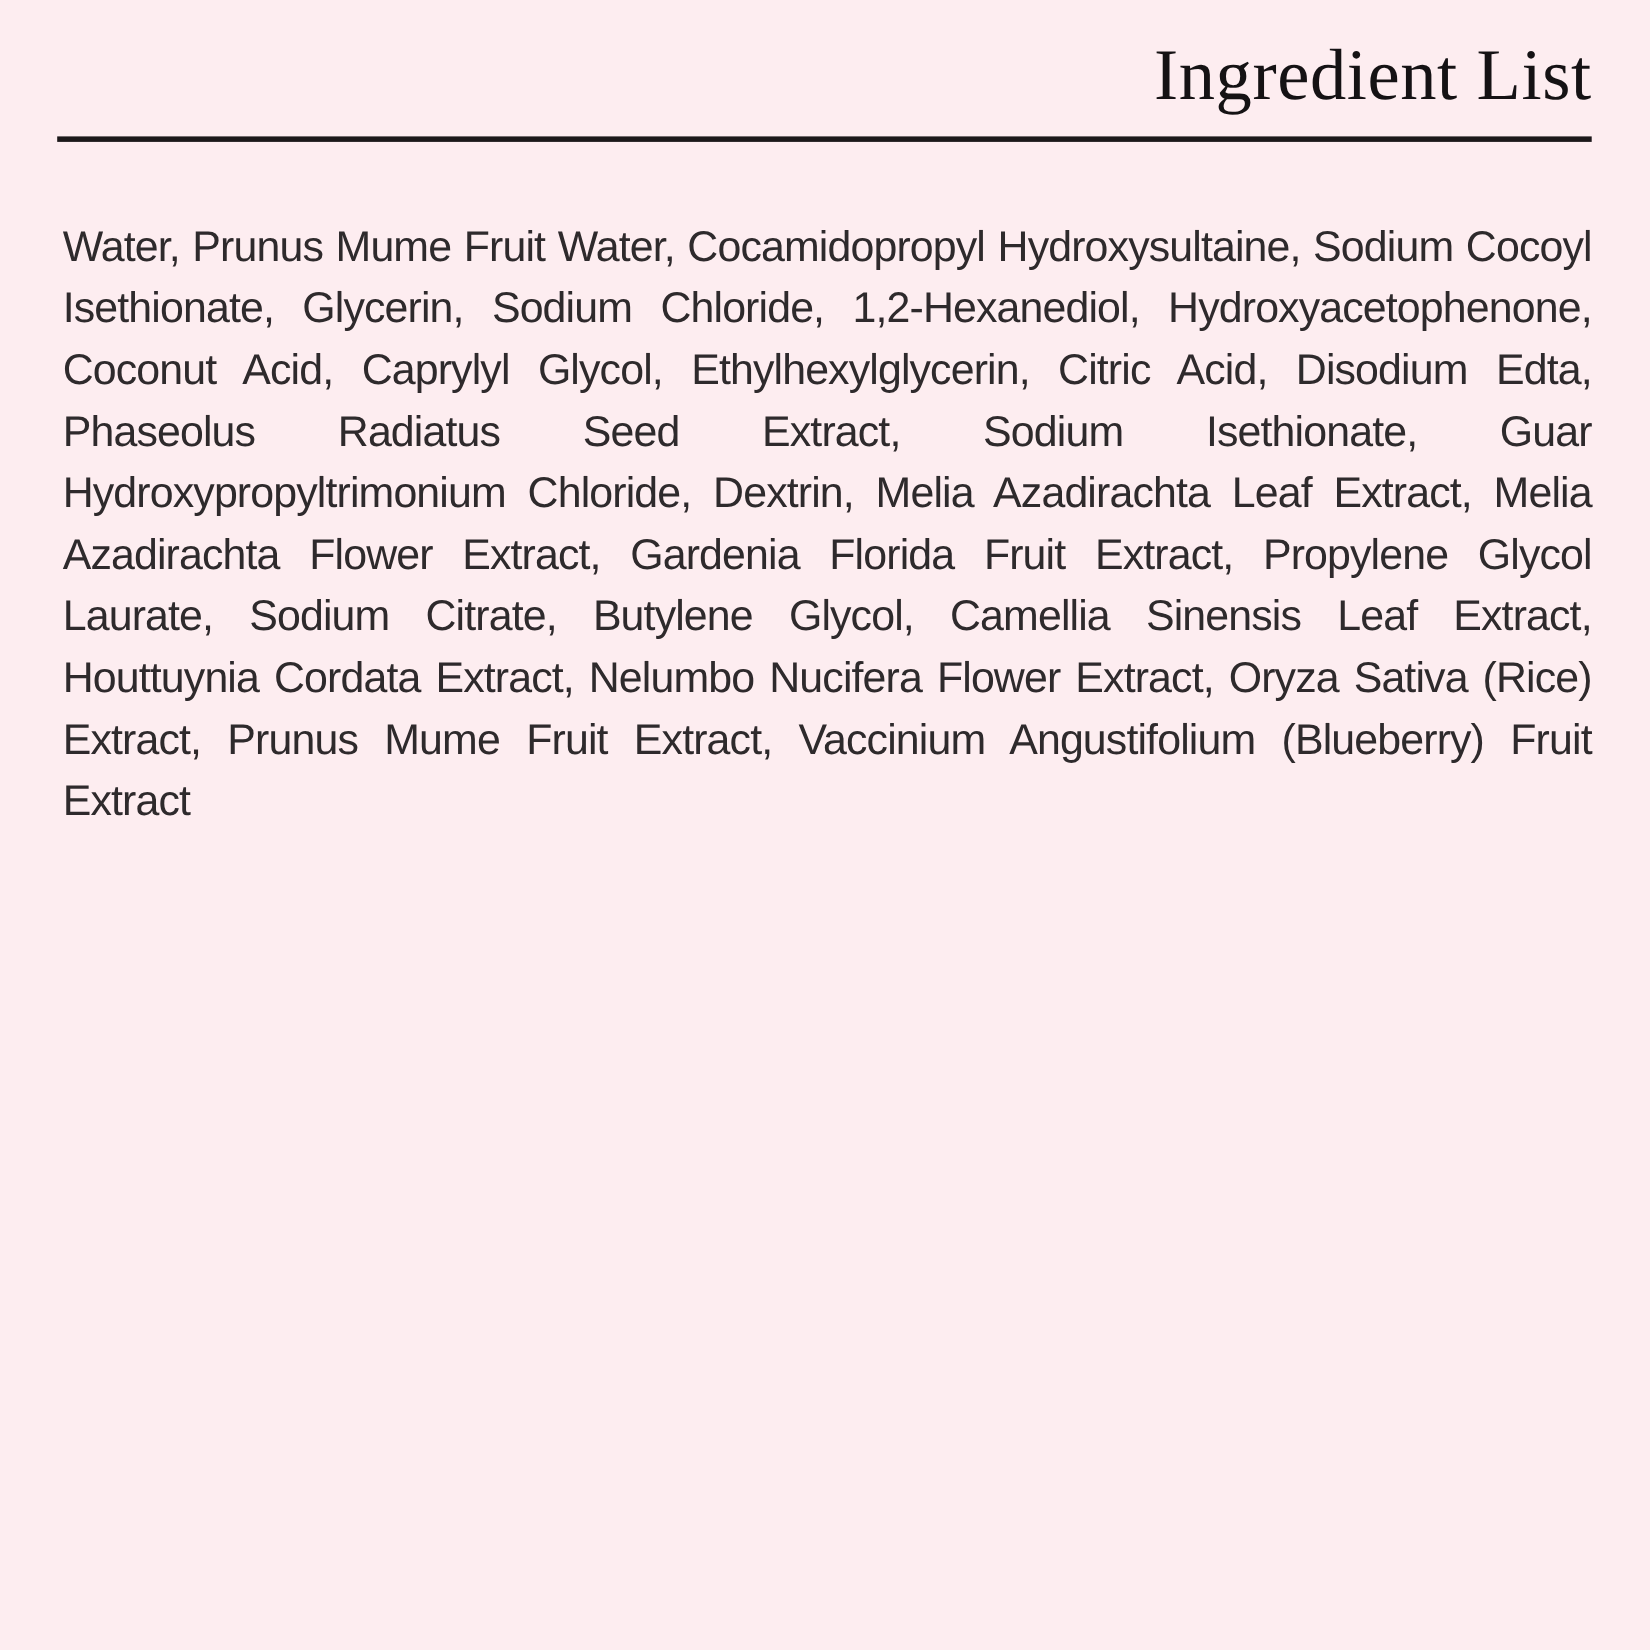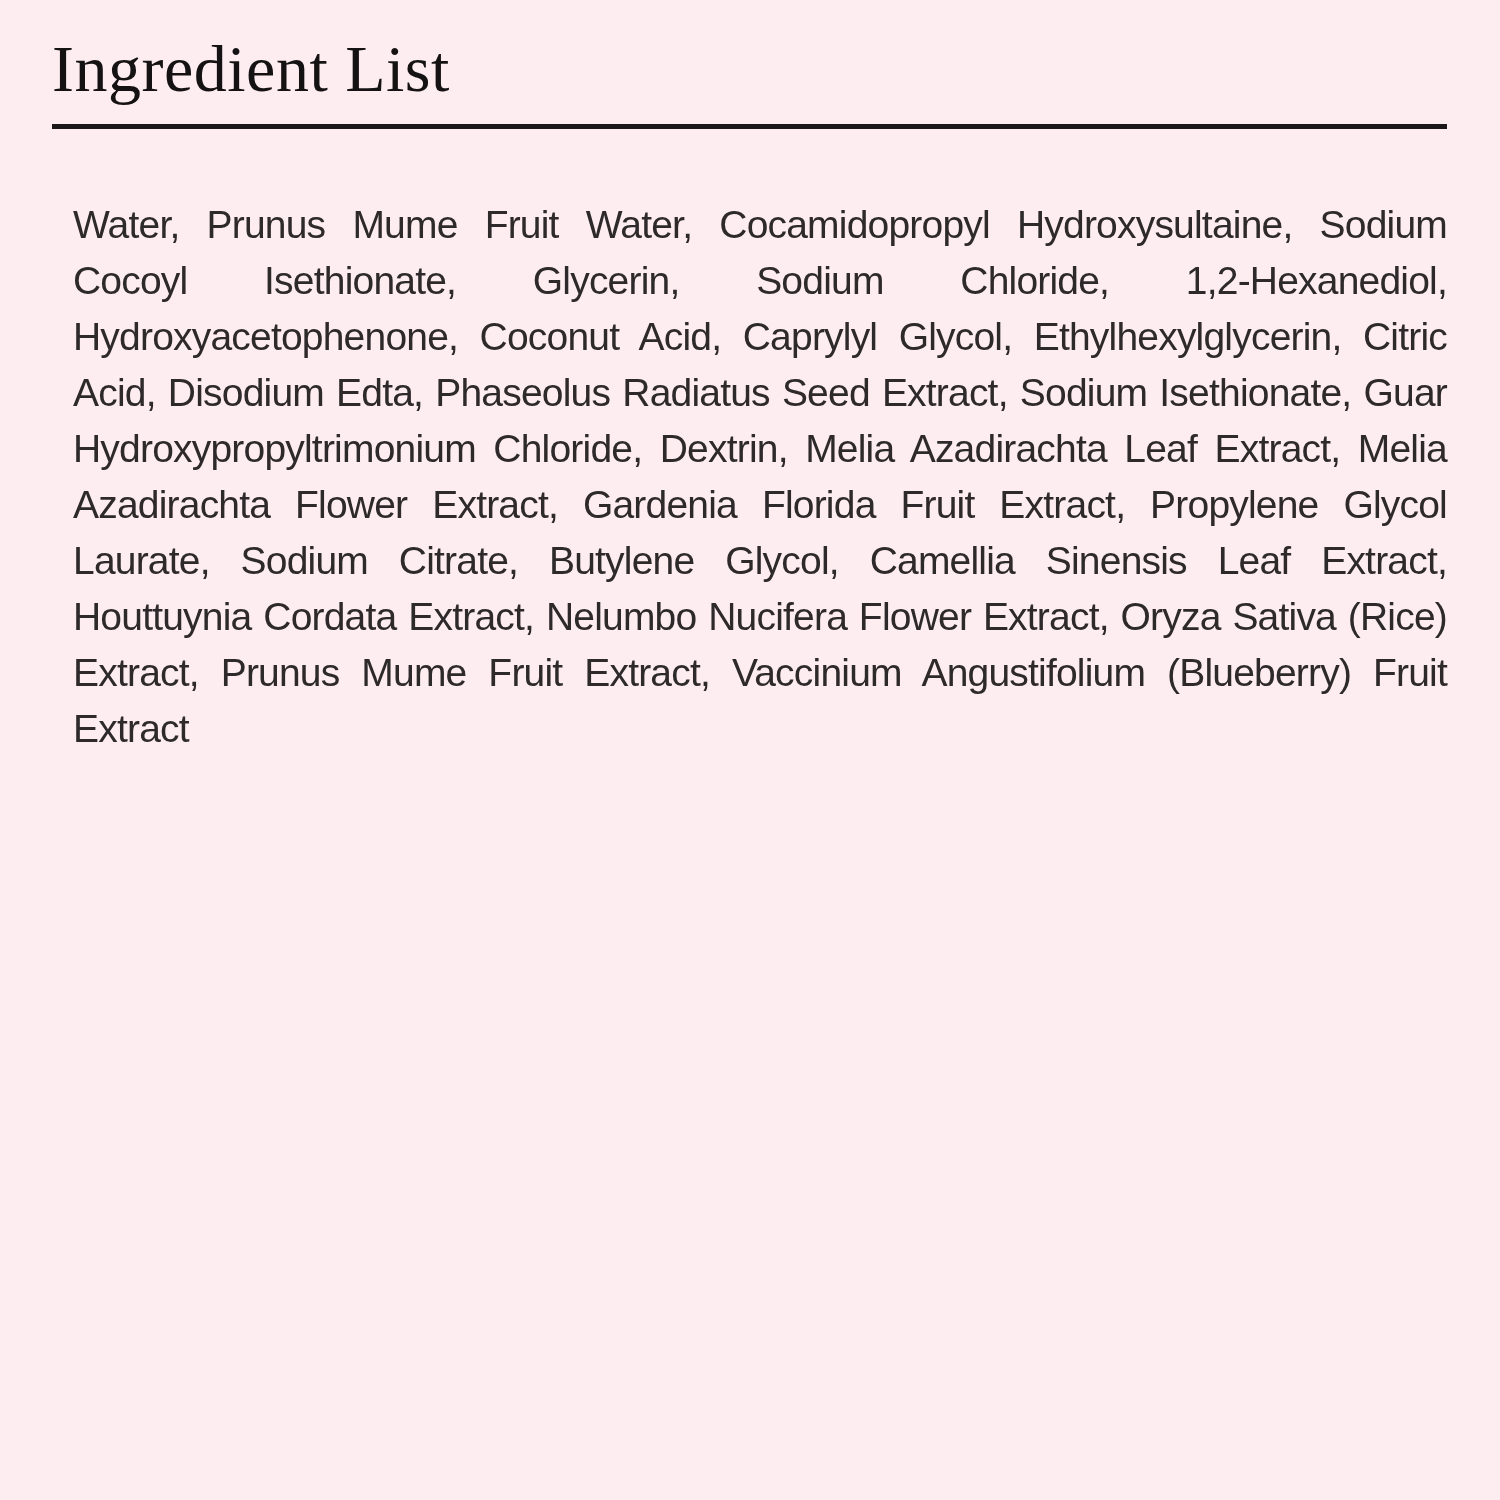--- a/index.html
+++ b/index.html
@@ -23,30 +23,31 @@
     height: 1500px;
     padding: 26px 53px 0 52px;
   }
   .page-title {
     font-family: "Liberation Serif", "DejaVu Serif", serif;
     font-size: 66px;
     font-weight: 400;
     color: var(--title-color);
     letter-spacing: 0.5px;
     line-height: 1.3;
+    text-align: right;
   }
   .title-rule {
     border: none;
     border-top: 5px solid var(--rule-color);
     margin-top: 12px;
     width: 100%;
   }
   .ingredients-text {
     margin-top: 68px;
-    margin-left: 21px;
+    margin-left: 5px;
     margin-right: 0px;
     font-size: 39px;
     font-weight: 300;
     letter-spacing: -0.8px;
     line-height: 56px;
     color: var(--text-color);
     text-align: justify;
   }
 </style>
 </head>

